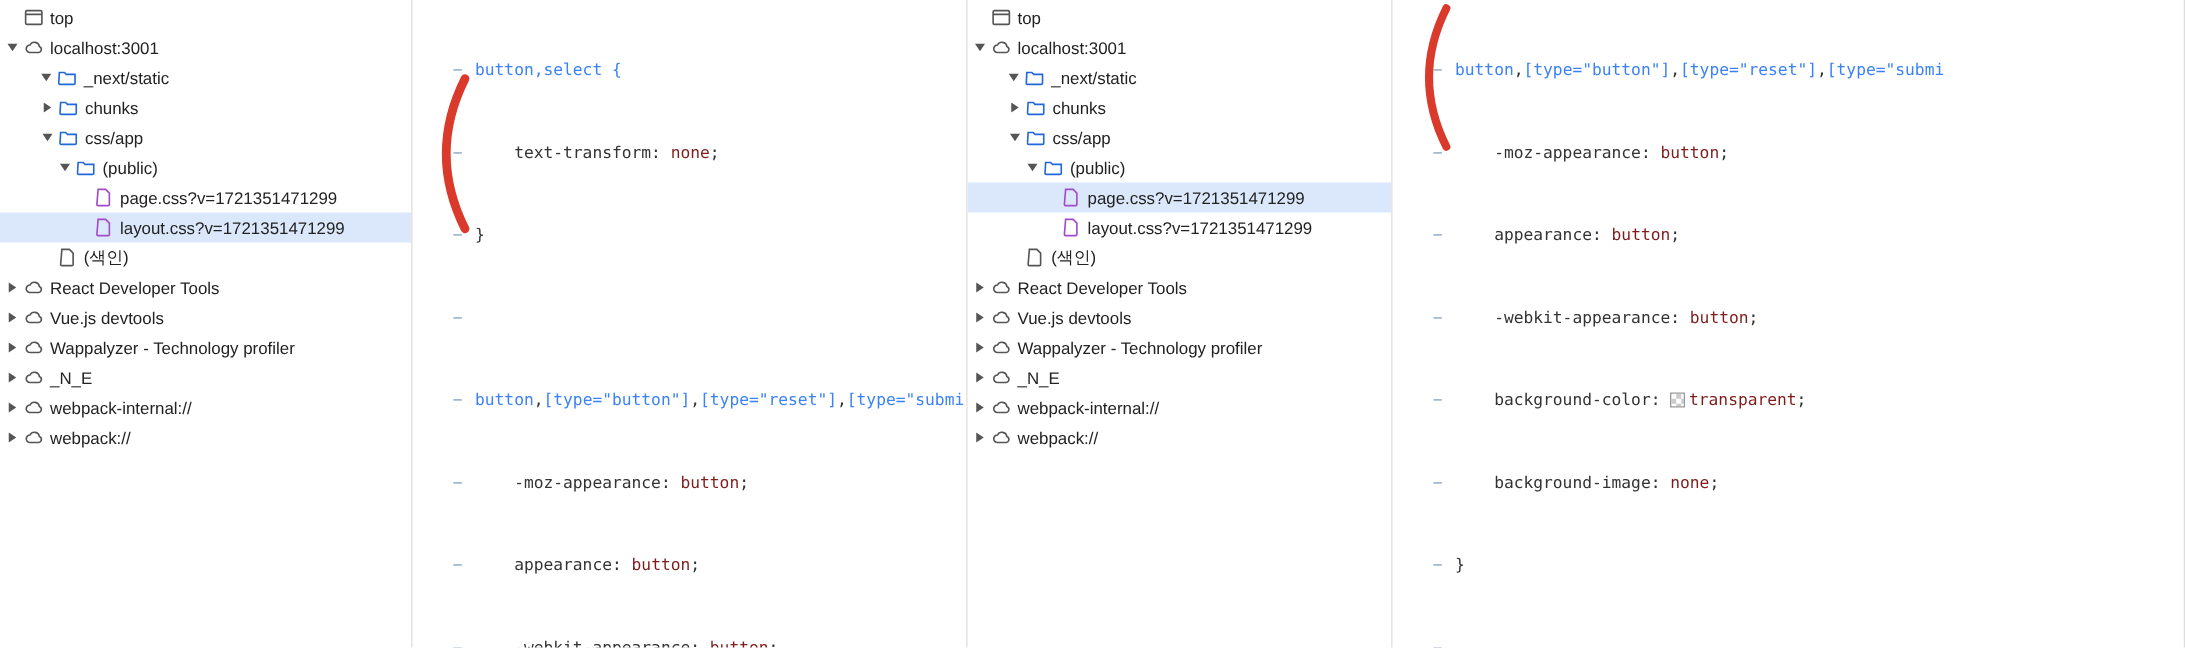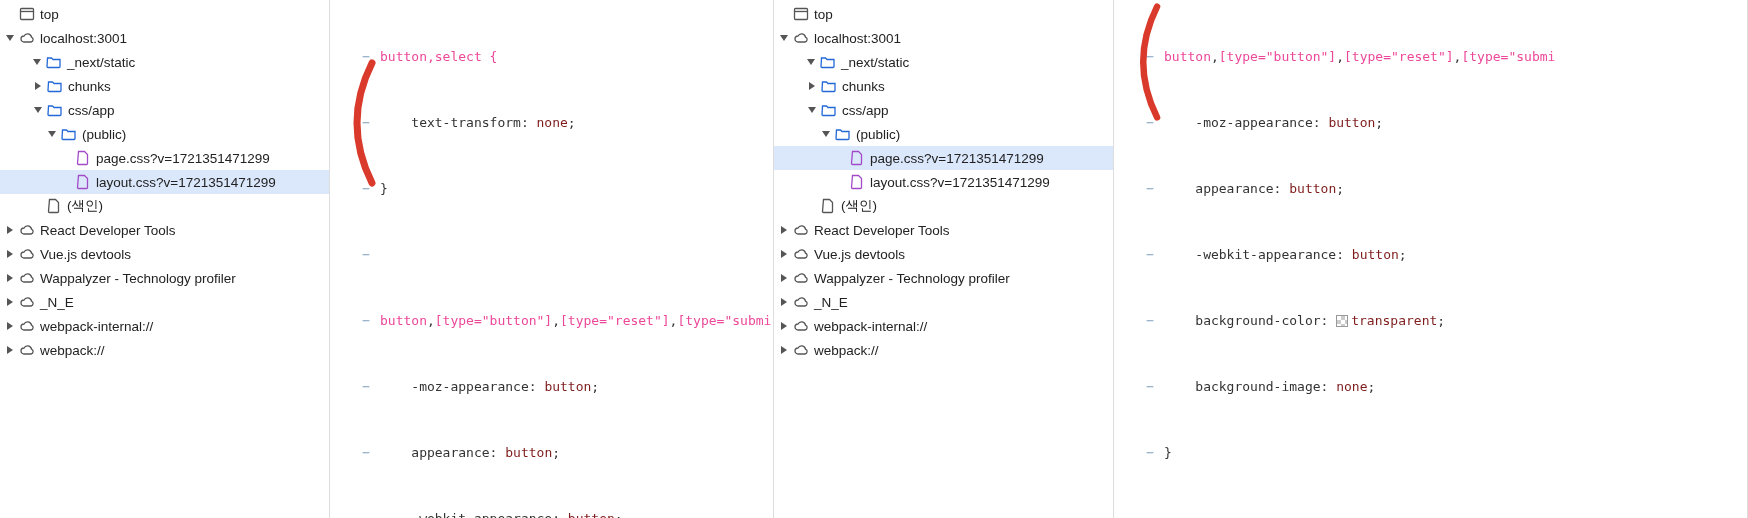--- a/index.html
+++ b/index.html
@@ -76,21 +76,21 @@
 }
 .gutter {
   width: 50px;
   text-align: right;
   padding-right: 10px;
   color: #8aa6c1;
   user-select: none;
   flex-shrink: 0;
 }
 .content { flex: 1; }
-.sel { color: #ec4899; }
+.sel { color: #3b82f6; }
 .val { color: #7f1d1d; }
 .pln { color: #333; }
 .swatch {
   display: inline-block;
   width: 12px;
   height: 12px;
   border: 1px solid #999;
   vertical-align: -2px;
   margin-right: 3px;
   background: repeating-conic-gradient(#ccc 0 25%, #fff 0 50%) 0 0/8px 8px;

